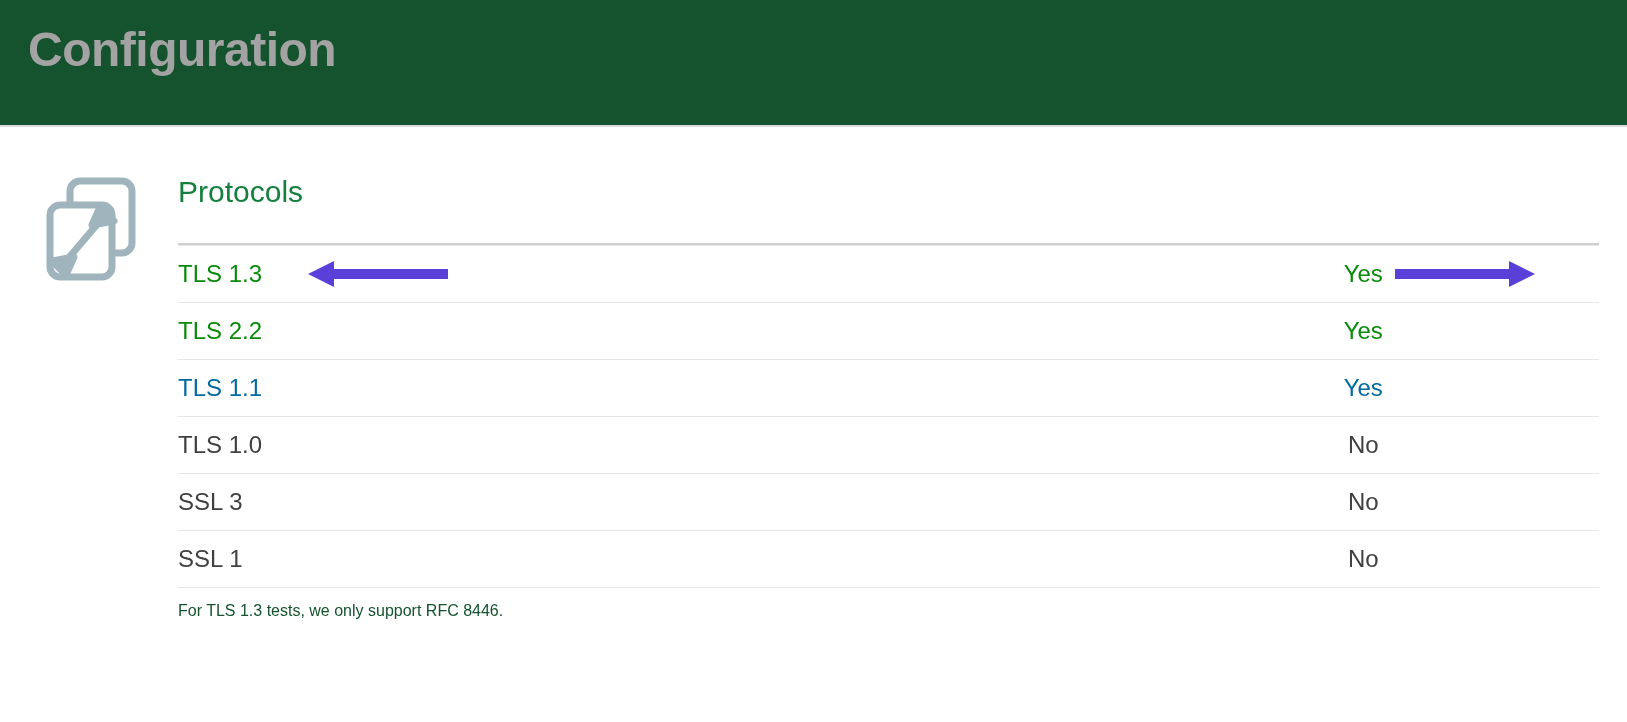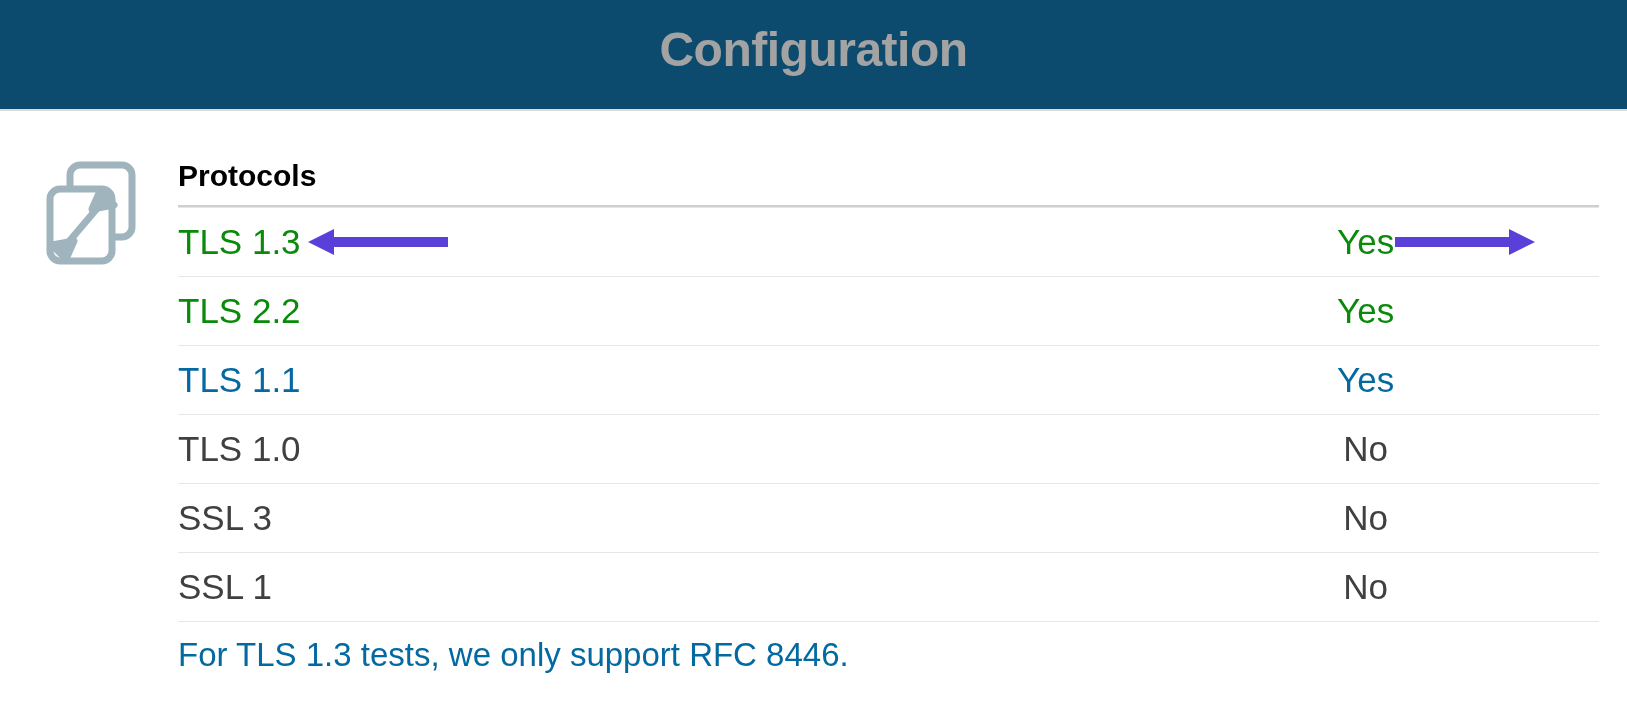--- a/index.html
+++ b/index.html
@@ -1,54 +1,53 @@
 <!DOCTYPE html>
 <html><head>
   <meta charset="utf-8">
   <style>
     * { box-sizing: border-box; margin: 0; padding: 0; }
     body { font-family: Arial, Helvetica, sans-serif; background: #ffffff; width: 1627px; }
     .header-section {
-      background: #0c4a6e;
+      background: #14532d;
       border-bottom: 2px solid #dcdcdc;
-      padding: 22px 28px 32px;
-      text-align: center;
+      padding: 22px 28px 48px;
     }
     .page-title {
       font-size: 48px;
       font-weight: 700;
       color: #a3a3a3;
       letter-spacing: -0.5px;
     }
     .content-wrap {
       display: flex;
       padding: 48px 28px 20px 42px;
       gap: 38px;
     }
     .icon-col { flex: 0 0 auto; }
     .protocols-icon-svg { width: 98px; height: 110px; }
     .table-col { flex: 1 1 auto; }
     .section-heading {
       font-size: 30px;
-      font-weight: 700;
-      color: #000000;
-      padding-bottom: 12px;
+      font-weight: 400;
+      color: #15803d;
+      padding-bottom: 34px;
     }
     .protocols-table { width: 100%; border-collapse: collapse; }
     .protocols-table thead tr { border-top: 2px solid #cfcfcf; }
     .protocols-table tbody tr { border-top: 1px solid #e6e6e6; }
-    .protocols-table td { padding: 14px 4px 14px 0; font-size: 35px; }
+    .protocols-table td { padding: 14px 4px 14px 0; font-size: 24px; }
     .protocols-table td.name { text-align: left; position: relative; }
     .protocols-table td.value { text-align: center; position: relative; }
     .status-green { color: #0a8a0a; }
     .status-orange { color: #0369a1; }
     .status-default { color: #404040; }
     .footnote {
-      color: #0369a1;
-      font-size: 33px;
+      color: #14532d;
+      font-size: 16px;
       padding: 14px 0 0 0;
       border-top: 1px solid #e6e6e6;
     }
     .arrow-annot {
       position: absolute;
       top: 50%;
       transform: translateY(-50%);
       pointer-events: none;
     }
     .arrow-left-pos { left: 130px; }

